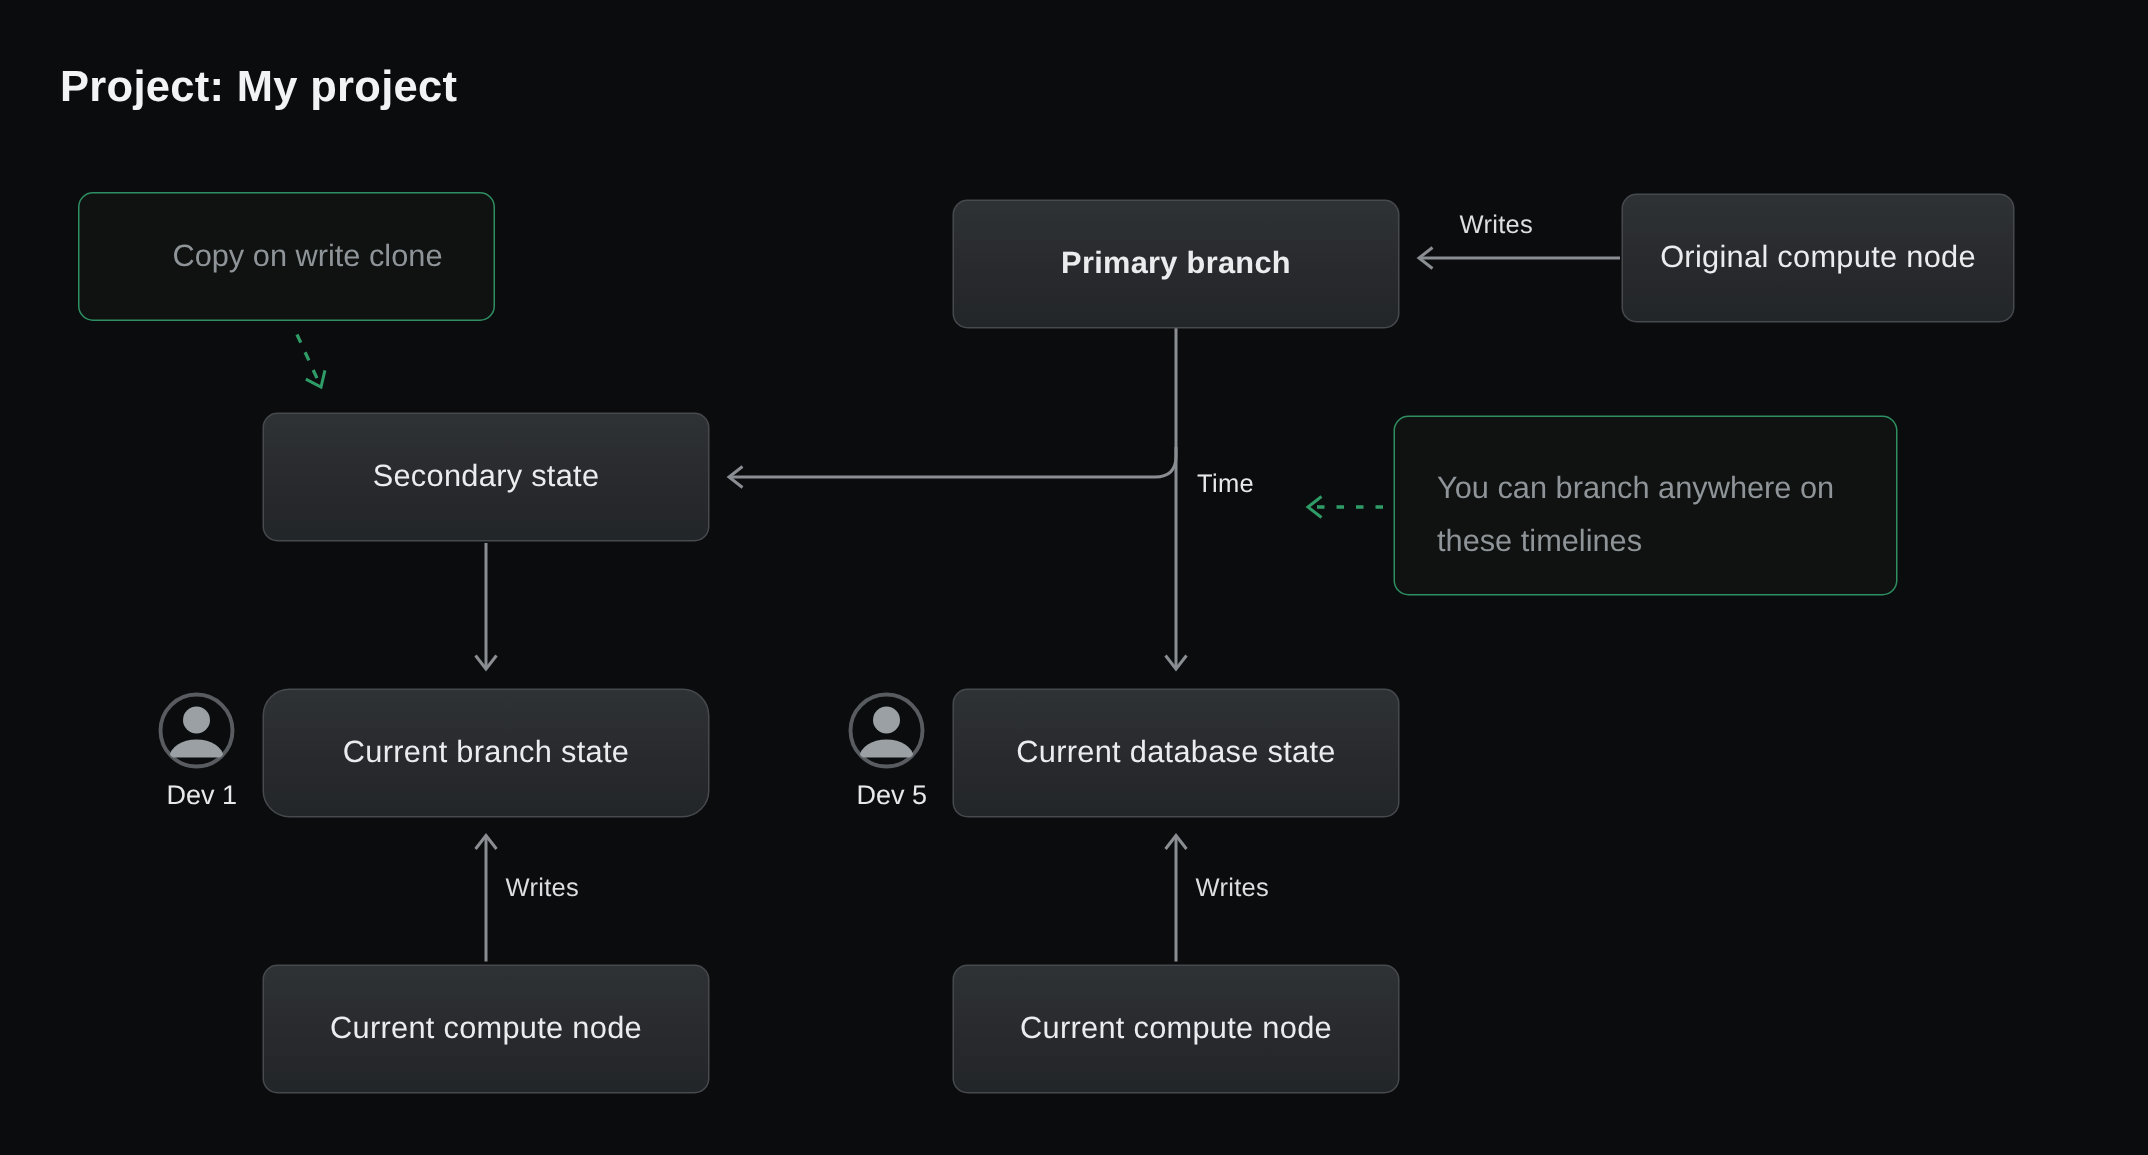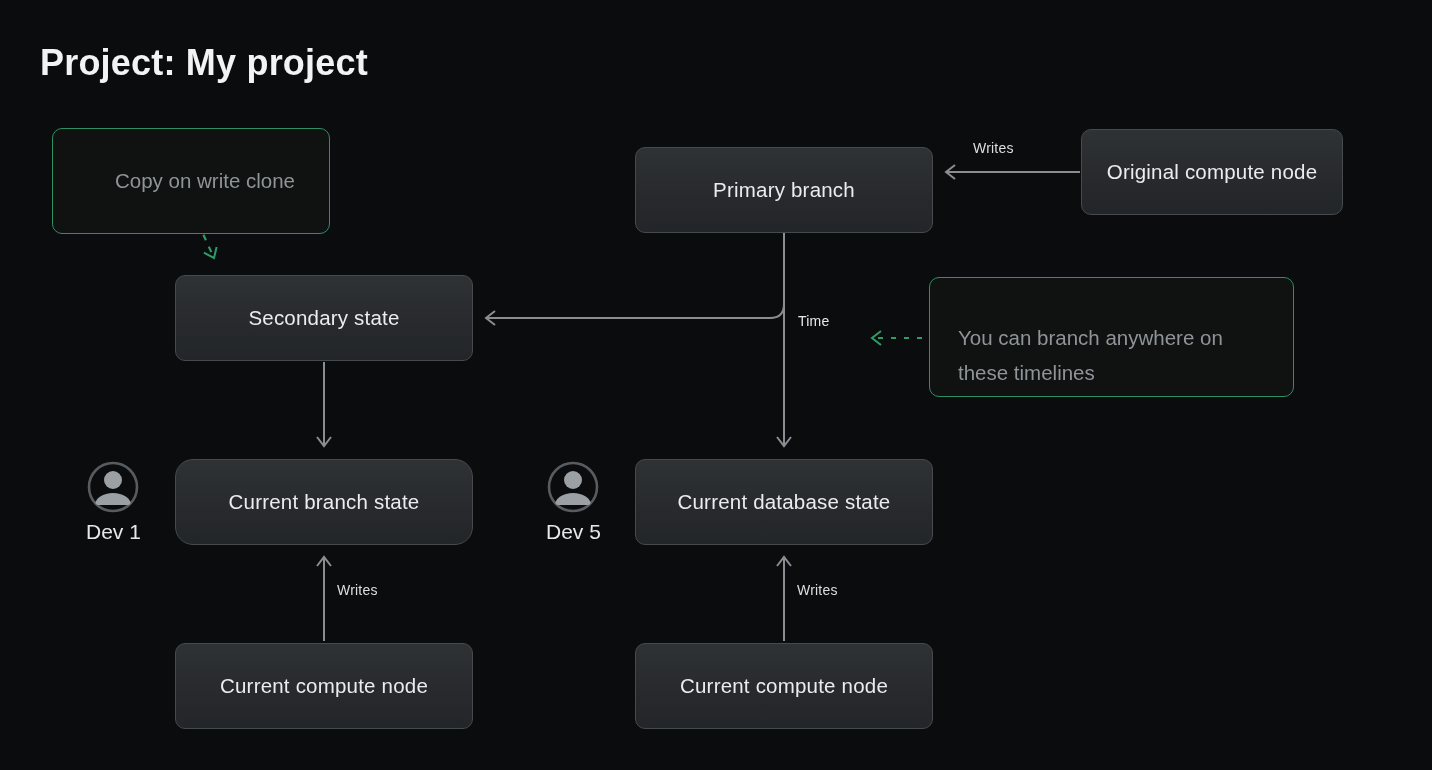--- a/index.html
+++ b/index.html
@@ -8,21 +8,21 @@
     background: #0b0c0d;
     font-family: "Liberation Sans", sans-serif;
     overflow: hidden;
     position: relative;
   }
   .canvas { position: absolute; inset: 0; width: 1432px; height: 770px; }
 
   .page-title {
     position: absolute;
     left: 40px; top: 42px;
-    font-size: 36px;
+    font-size: 29px;
     font-weight: 600;
     letter-spacing: 0.2px;
     color: #f2f3f4;
   }
 
   .node {
     position: absolute;
     width: 298px; height: 86px;
     border-radius: 10px;
     border: 1px solid #46494d;
@@ -39,30 +39,30 @@
     border: 1px solid #2e8f62;
     background: #0f1211;
     color: #8f9498;
     font-size: 20.5px;
   }
   .annotation.centered { display: flex; align-items: center; justify-content: center; }
 
   .edge-label {
     position: absolute;
     color: #dcdee0;
-    font-size: 14px;
+    font-size: 17px;
     letter-spacing: 0.2px;
     white-space: nowrap;
   }
 
   .actor {
     position: absolute;
-    display: flex; flex-direction: column; align-items: flex-start;
+    display: flex; flex-direction: column; align-items: flex-end;
     color: #e6e8ea;
-    font-size: 21px;
+    font-size: 18px;
     width: 72px;
   }
   .actor .actor-name { margin-top: 6px; }
 
   svg.overlay {
     position: absolute; inset: 0;
     width: 1432px; height: 770px;
     pointer-events: none;
   }
 </style>
@@ -93,41 +93,41 @@
 
     <path d="M784,641 L784,557" fill="none" stroke="#8a8e92" stroke-width="2" marker-end="url(#chev-gray)"></path>
 
     <path d="M198,223 L214,258" fill="none" stroke="#2f9c68" stroke-width="2.2" stroke-dasharray="6 7" marker-end="url(#chev-green)"></path>
 
     <path d="M922,338 L872,338" fill="none" stroke="#2f9c68" stroke-width="2.2" stroke-dasharray="5 8" marker-end="url(#chev-green)"></path>
   </svg>
 
   <div class="page-title">Project: My project</div>
 
-  <div class="annotation centered" style="left:52px; top:128px; width:278px; height:106px;padding-left:28px;">
+  <div class="annotation centered" style="left:52px; top:128px; width:278px; height:86px;padding-left:28px;">
     <span>Copy on write clone</span>
   </div>
 
-  <div class="node" style="left:635px; top:147px;">
+  <div class="node" style="left:635px; top:133px;font-weight:bold;">
     <span>Primary branch</span>
   </div>
 
   <div class="node" style="left:1081px; top:129px; width:262px;">
     <span>Original compute node</span>
   </div>
 
   <div class="edge-label" style="left:973px; top:140px;">Writes</div>
 
   <div class="node" style="left:175px; top:275px;">
     <span>Secondary state</span>
   </div>
 
   <div class="edge-label" style="left:798px; top:313px; color:#e6e8ea;">Time</div>
 
-  <div class="annotation" style="left:929px; top:277px; width:365px; height:120px; padding:42px 28px; line-height:35px;">
+  <div class="annotation" style="left:929px; top:277px; width:336px; height:120px; padding:30px 28px; line-height:35px;">
     <span>You can branch anywhere on these timelines</span>
   </div>
 
   <div class="actor" style="left:86px; top:460px;">
     <span style="line-height:0;">
       <svg width="54" height="54" viewBox="0 0 54 54">
         <defs>
             <clipPath id="pclip1">
               <circle cx="27" cy="27" r="24"></circle>
             </clipPath>

